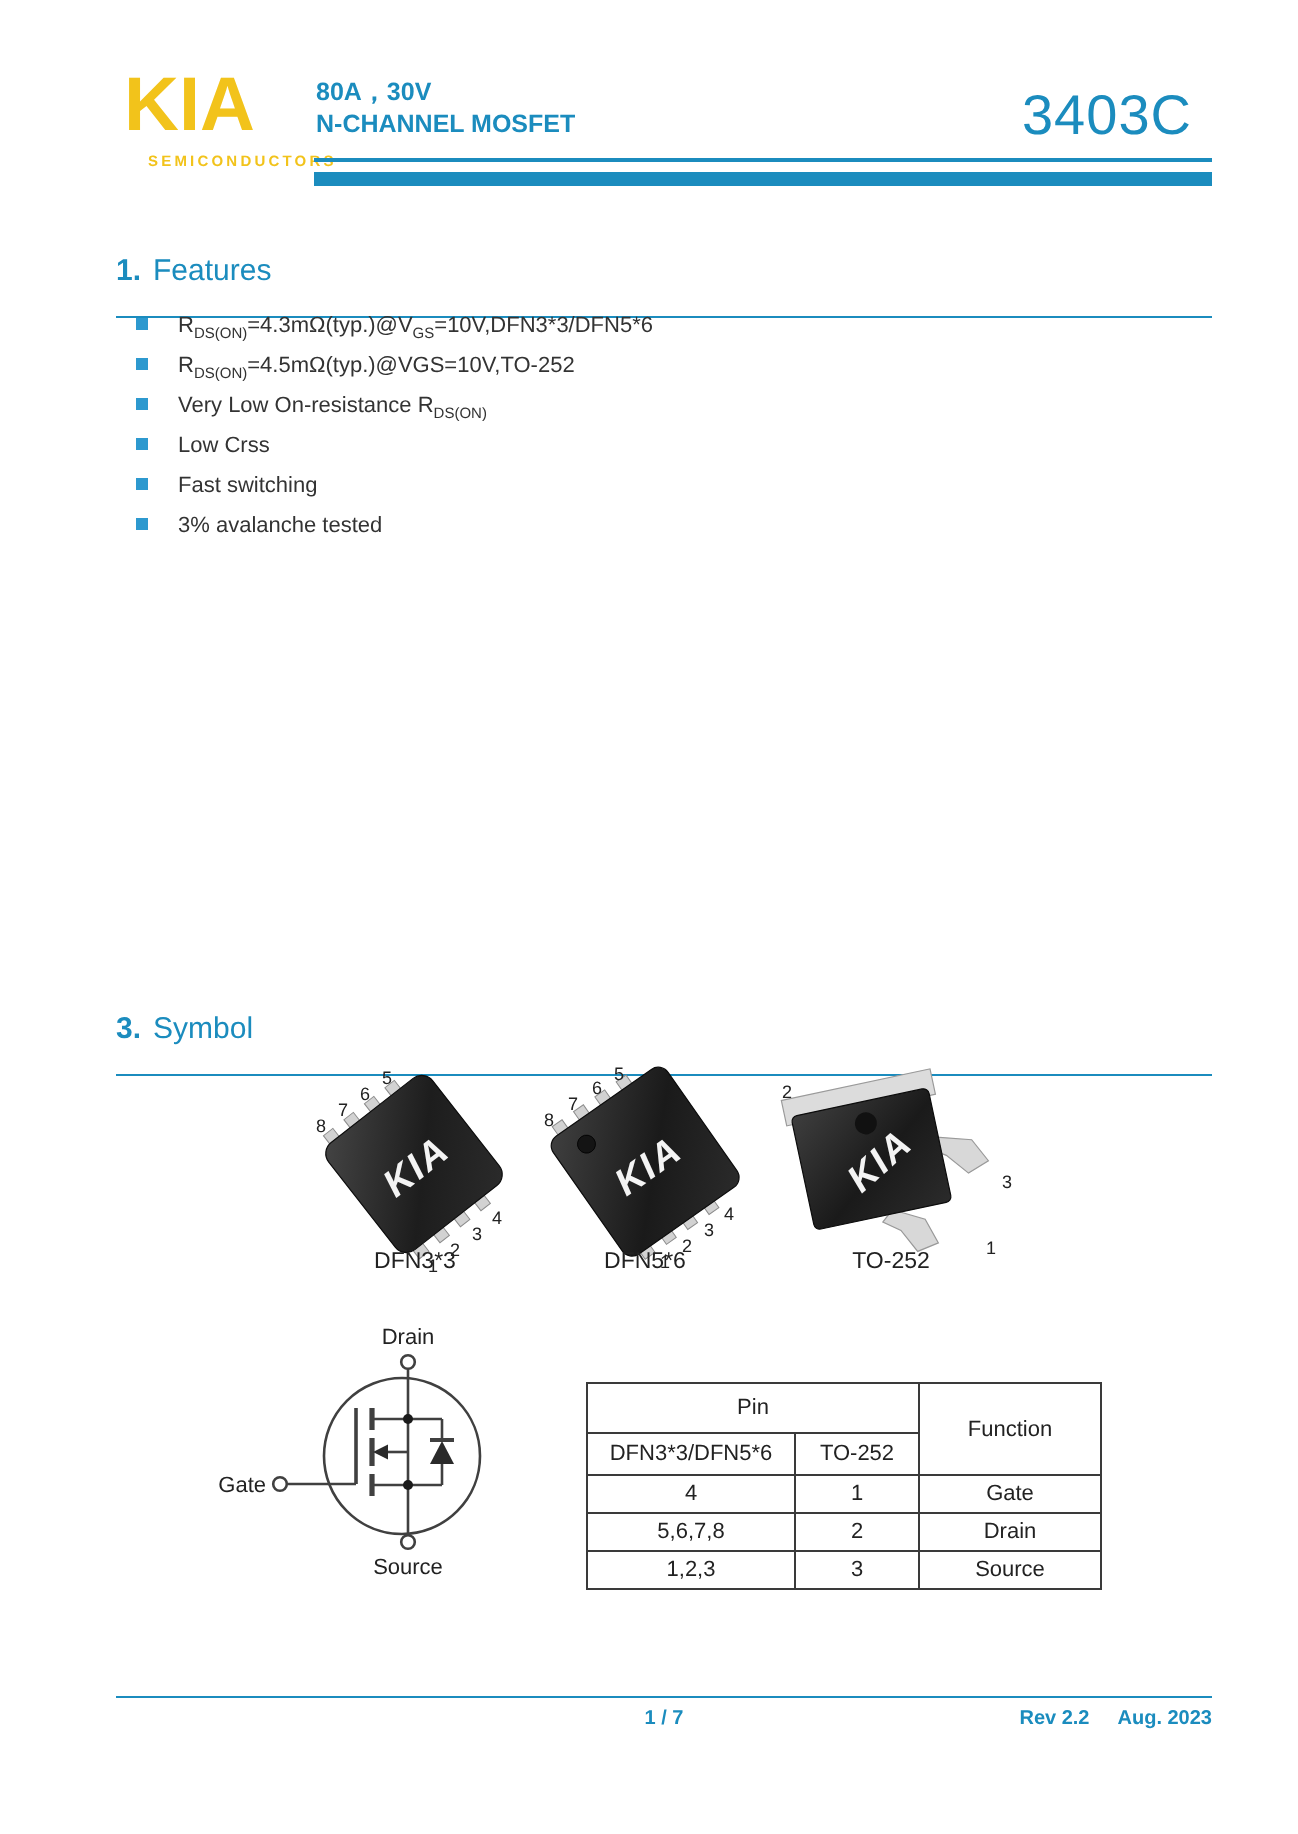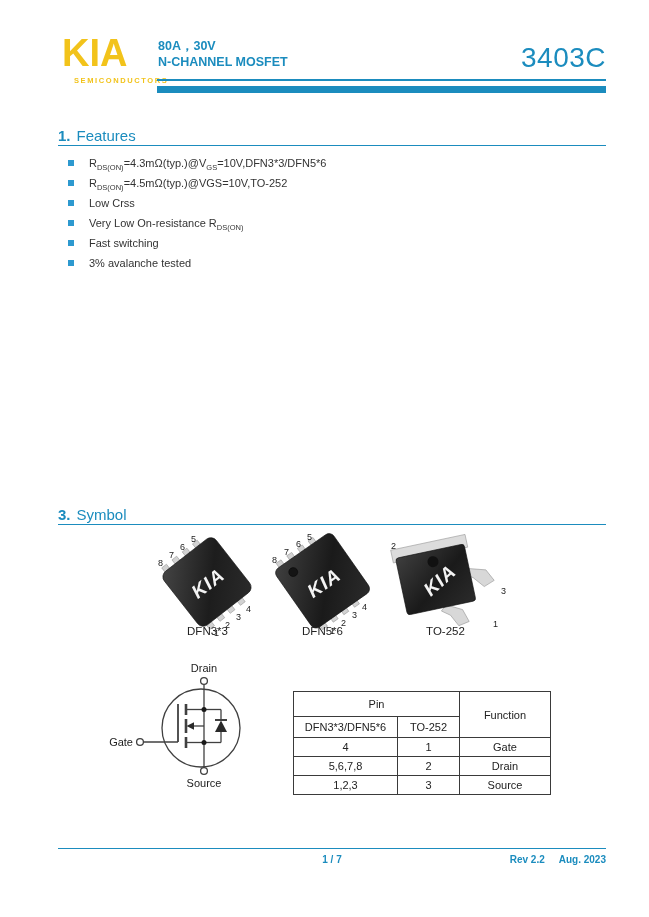--- a/index.html
+++ b/index.html
@@ -13,26 +13,26 @@
   #page{
     position:relative;width:649px;height:917px;background:#ffffff;
     font-family:"Liberation Sans","DejaVu Sans",sans-serif;color:var(--ink);
     overflow:hidden;
   }
   
   .brand{position:absolute;left:62px;top:34px;width:120px;}
   .brand-name{color:var(--gold);font-size:38px;font-weight:bold;letter-spacing:0px;line-height:1;}
   .brand-tag{color:var(--gold);font-size:7.5px;font-weight:bold;letter-spacing:1.6px;margin-top:4px;padding-left:12px;}
   .hdr-sub{position:absolute;left:158px;top:38px;color:var(--teal);font-size:12.5px;font-weight:bold;line-height:16px;}
-  .part-no{position:absolute;right:43px;top:42px;color:var(--teal);font-size:28px;font-weight:normal;letter-spacing:.5px;}
+  .part-no{position:absolute;right:53px;top:42px;color:var(--teal);font-size:28px;font-weight:normal;letter-spacing:.5px;}
   .hdr-thin{position:absolute;left:157px;top:79px;width:449px;height:2px;background:var(--teal);}
   .hdr-thick{position:absolute;left:157px;top:86px;width:449px;height:7px;background:var(--teal);}
   
   .sec{position:absolute;left:58px;width:548px;color:var(--teal);font-size:15px;
-       border-bottom:1px solid var(--teal);padding-bottom:1px;}
+       border-bottom:1px solid var(--teal);padding-bottom:14px;}
   .sec b{font-weight:bold;margin-right:6px;}
   #sec-features{top:127px;}
   #sec-applications{top:352px;}
   #sec-symbol{top:506px;}
   
   .blist{position:absolute;left:68px;list-style:none;}
   #feat-list{top:157px;}
   #app-list{top:391px;}
   .blist li{font-size:11px;color:var(--ink);margin-bottom:9px;height:11px;white-space:nowrap;}
   .blist li::before{content:"";display:inline-block;width:6px;height:6px;background:var(--bullet);
@@ -81,22 +81,22 @@
   <div class="part-no">3403C</div>
   <div class="hdr-thin"></div>
   <div class="hdr-thick"></div>
 
   <div class="sec" id="sec-features">
     <b>1.</b><span>Features</span>
   </div>
   <ul class="blist" id="feat-list">
     <li>R<sub>DS(ON)</sub>=4.3mΩ(typ.)@V<sub>GS</sub>=10V,DFN3*3/DFN5*6</li>
     <li>R<sub>DS(ON)</sub>=4.5mΩ(typ.)@VGS=10V,TO-252</li>
+    <li>Very Low On-resistance R<sub>DS(ON)</sub></li>
     <li>Low Crss</li>
-    <li>Very Low On-resistance R<sub>DS(ON)</sub></li>
     <li>Fast switching</li>
     <li>3% avalanche tested</li>
   </ul>
 
 
   <div class="sec" id="sec-symbol">
     <b>3.</b><span>Symbol</span>
   </div>
 
   <svg class="pkg" id="pkg1" width="115" height="106" viewBox="0 0 115 106">

